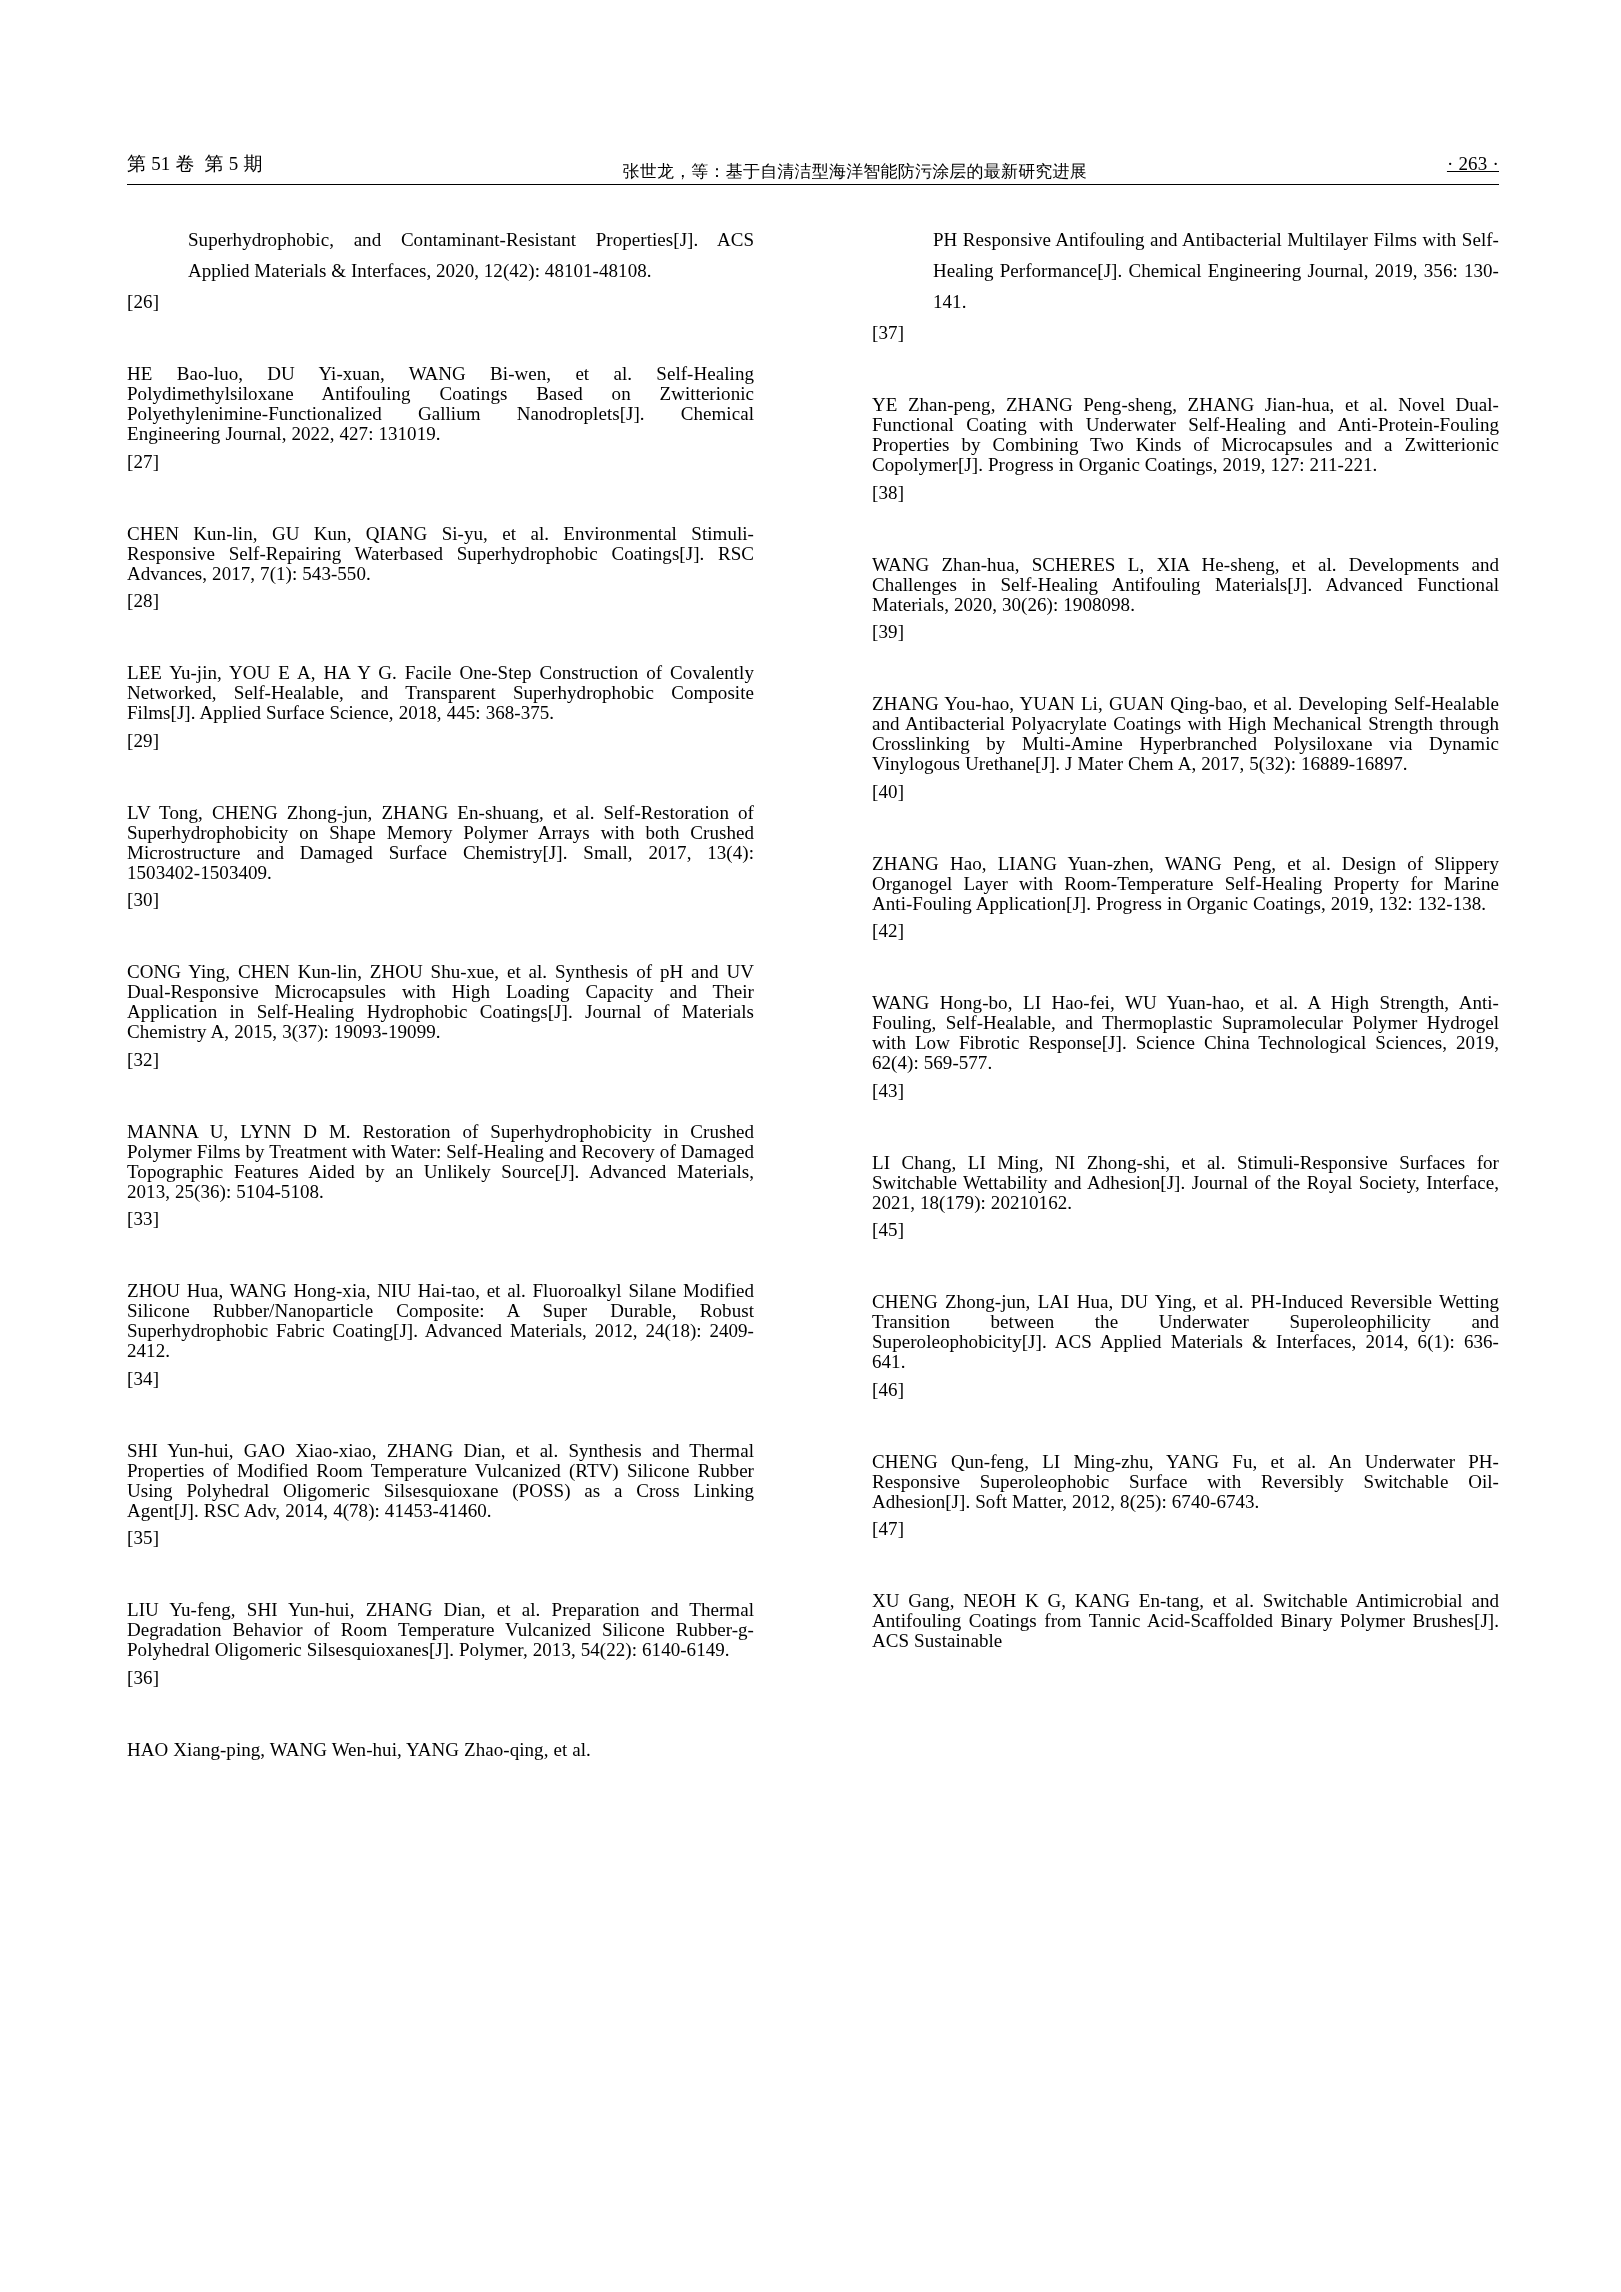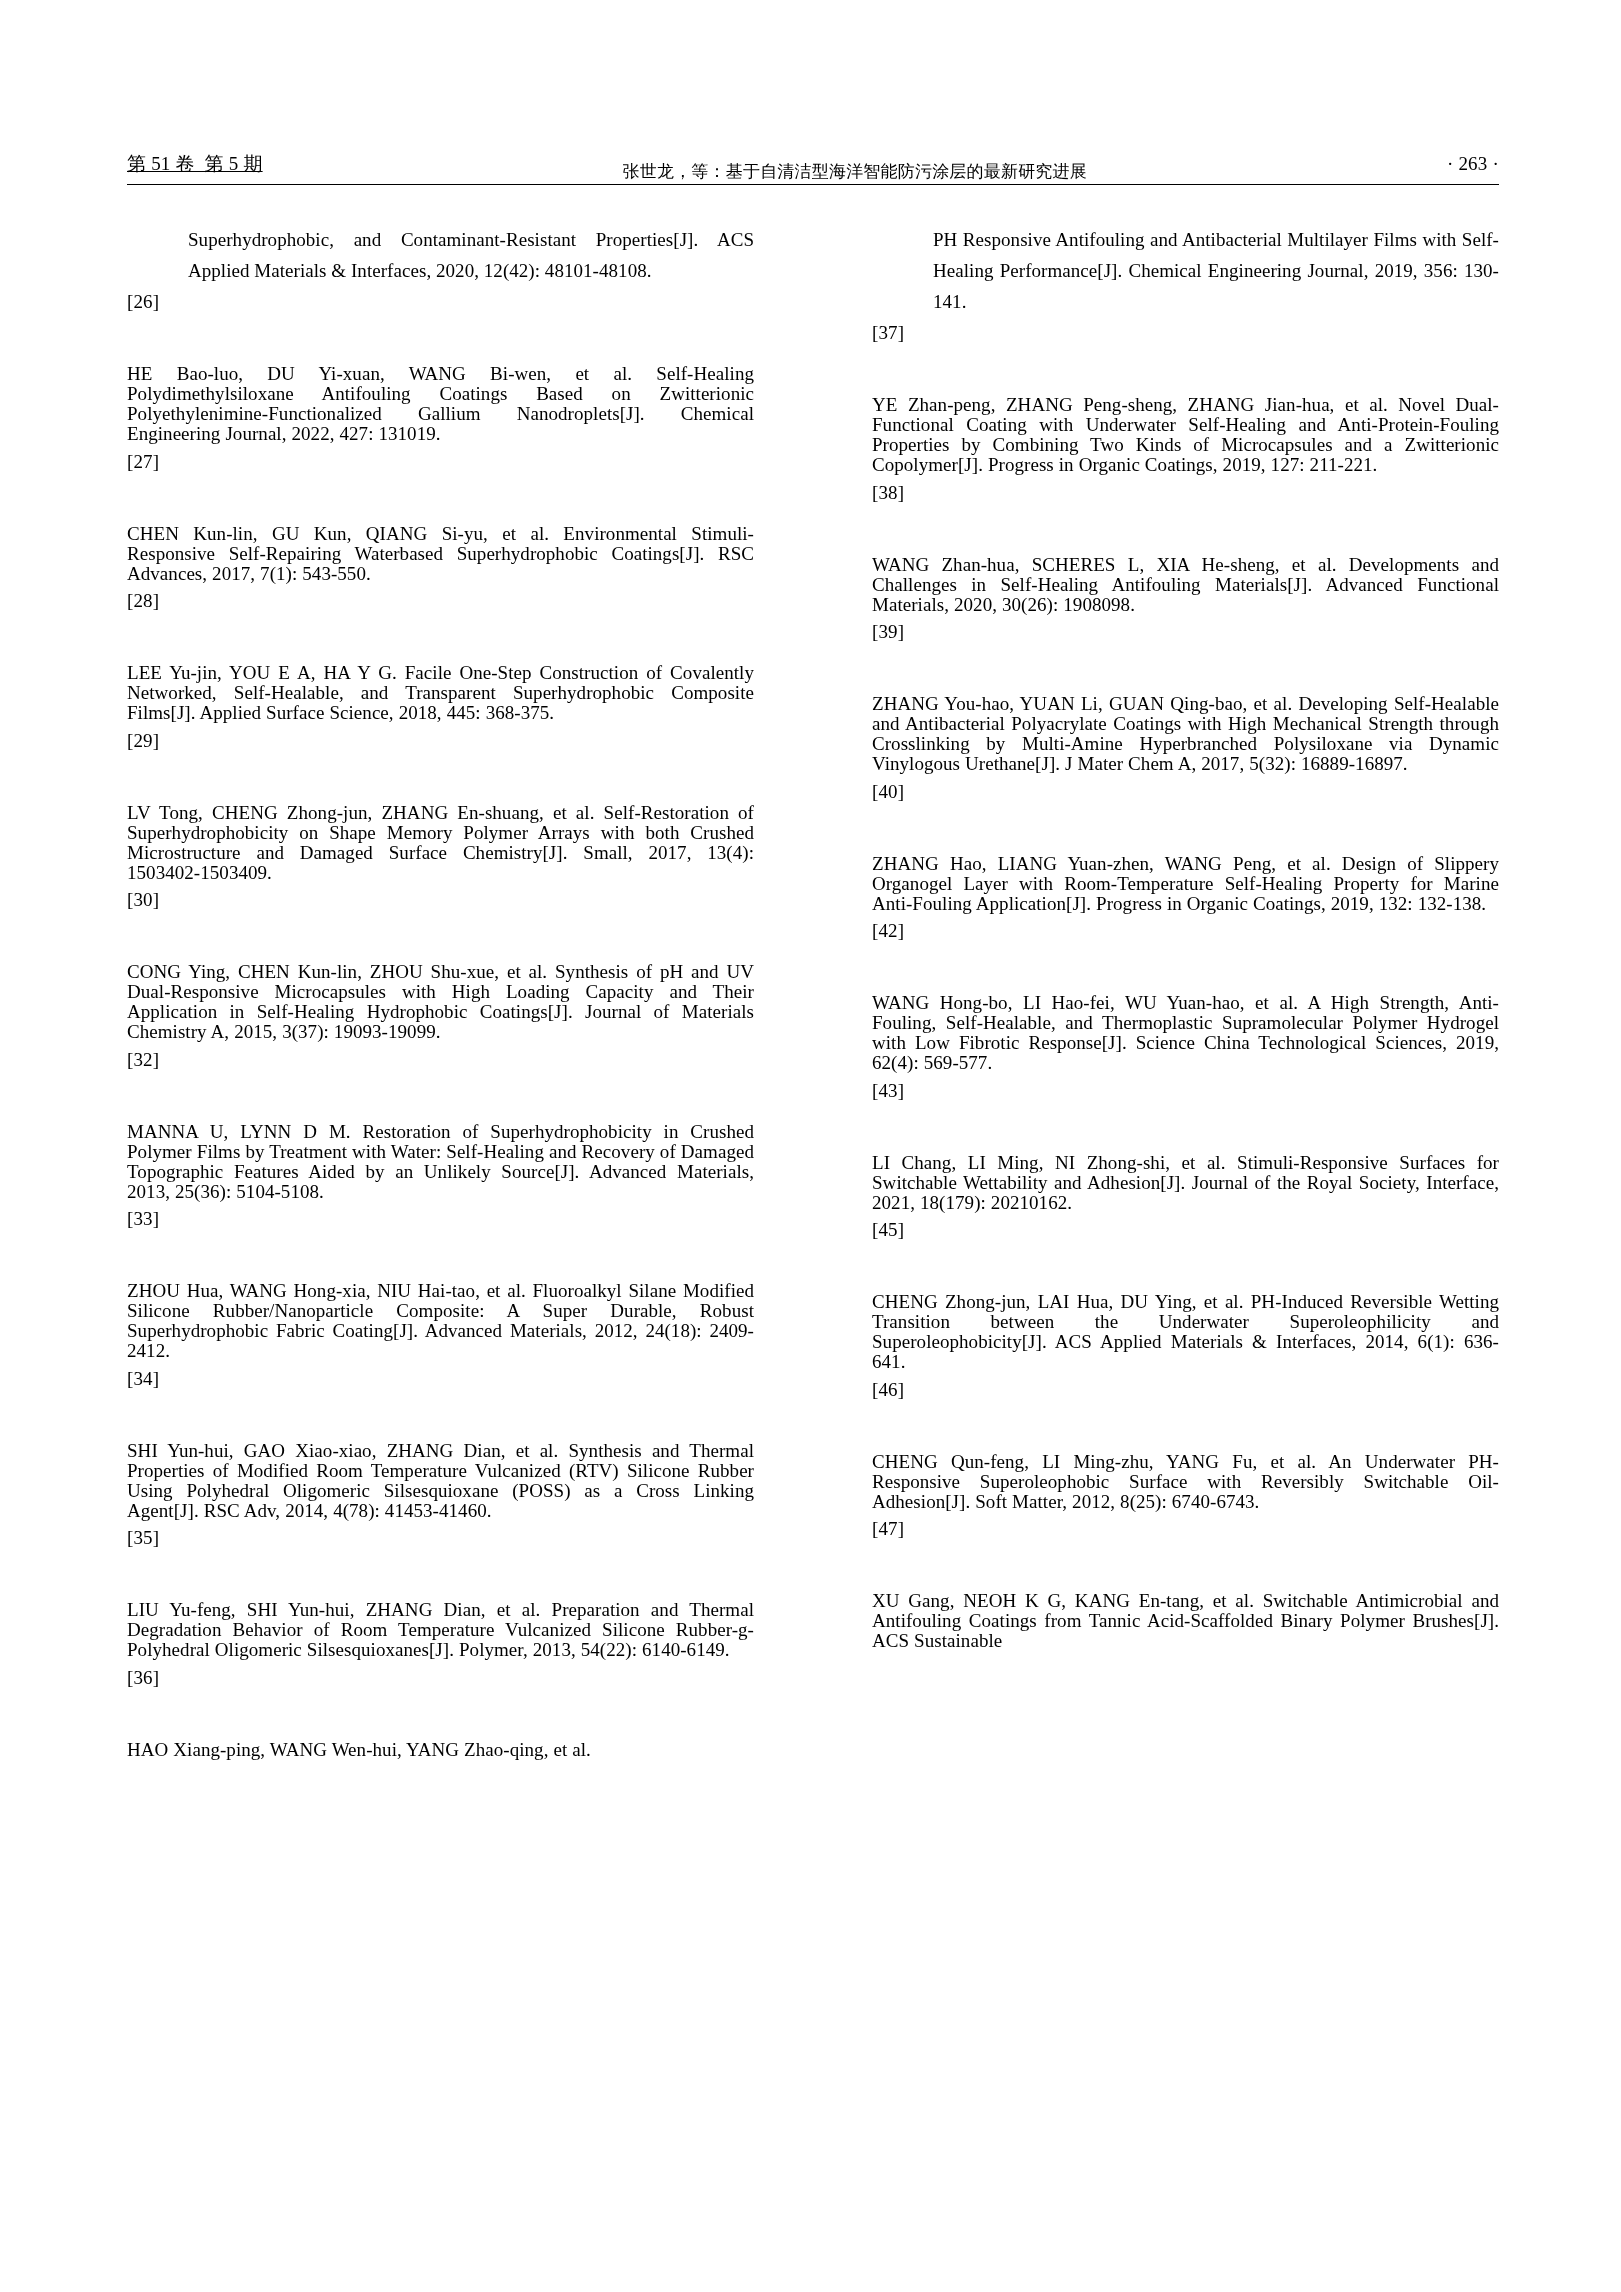--- a/index.html
+++ b/index.html
@@ -28,30 +28,30 @@
     top: 147px;
     width: 1372px;
     height: 33px;
     display: flex;
     align-items: center;
     font-size: 19px;
     letter-spacing: 0.2px;
   }
   .header .vol {
     white-space: pre;
-    text-decoration: underline;
   }
   .header .title {
     flex: 1;
     text-align: center;
     font-size: 17px;
     margin-top: 16px;
   }
   .header .pageno {
     white-space: pre;
+    text-decoration: underline;
   }
   .header-rule {
     position: absolute;
     left: 127px;
     top: 184px;
     width: 1372px;
     height: 1.2px;
     background: #000000;
   }
   

